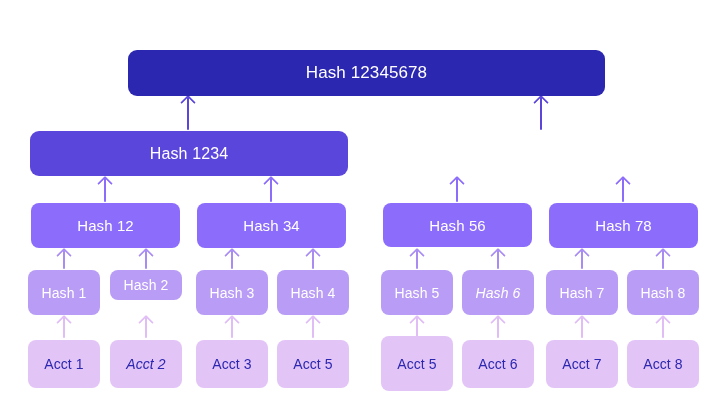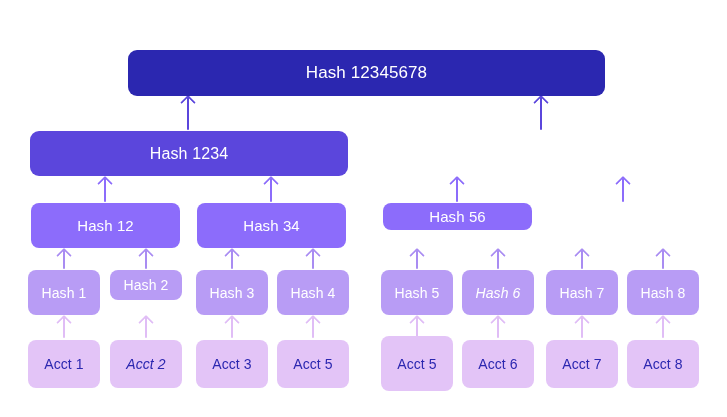--- a/index.html
+++ b/index.html
@@ -139,21 +139,22 @@
       <div class="head"></div>
     </div>
     <div class="arrow a-pale" style="left: 663px; top: 317px; width: 14px; height: 21px; margin-left: -7px;">
       <div class="shaft"></div>
       <div class="head"></div>
     </div>
     <div class="node lvl-root" style="left: 128px; top: 50px; width: 477px; height: 46px;">Hash 12345678</div>
     <div class="node lvl-2" style="left: 30px; top: 131px; width: 318px; height: 45px;">Hash 1234</div>
     <div class="node lvl-3" style="left: 31px; top: 203px; width: 149px; height: 45px;">Hash 12</div>
     <div class="node lvl-3" style="left: 197px; top: 203px; width: 149px; height: 45px;">Hash 34</div>
-    <div class="node lvl-3" style="left: 383px; top: 203px; width: 149px; height: 27px;">Hash 56</div>
+    <div class="node lvl-3" style="left: 383px; top: 203px; width: 149px; height: 44px;">Hash 56</div>
+    <div class="node lvl-3" style="left: 549px; top: 203px; width: 149px; height: 45px;">Hash 78</div>
     <div class="node lvl-4" style="left: 28px; top: 270px; width: 72px; height: 45px;">Hash 1</div>
     <div class="node lvl-4" style="left: 110px; top: 270px; width: 72px; height: 30px;">Hash 2</div>
     <div class="node lvl-4" style="left: 196px; top: 270px; width: 72px; height: 45px;">Hash 3</div>
     <div class="node lvl-4" style="left: 277px; top: 270px; width: 72px; height: 45px;">Hash 4</div>
     <div class="node lvl-4" style="left: 381px; top: 270px; width: 72px; height: 45px;">Hash 5</div>
     <div class="node lvl-4" style="left: 462px; top: 270px; width: 72px; height: 45px; font-style: italic;">Hash 6</div>
     <div class="node lvl-4" style="left: 546px; top: 270px; width: 72px; height: 45px;">Hash 7</div>
     <div class="node lvl-4" style="left: 627px; top: 270px; width: 72px; height: 45px;">Hash 8</div>
     <div class="node lvl-acct" style="left: 28px; top: 340px; width: 72px; height: 48px;">Acct 1</div>
     <div class="node lvl-acct" style="left: 110px; top: 340px; width: 72px; height: 48px; font-style: italic;">Acct 2</div>

